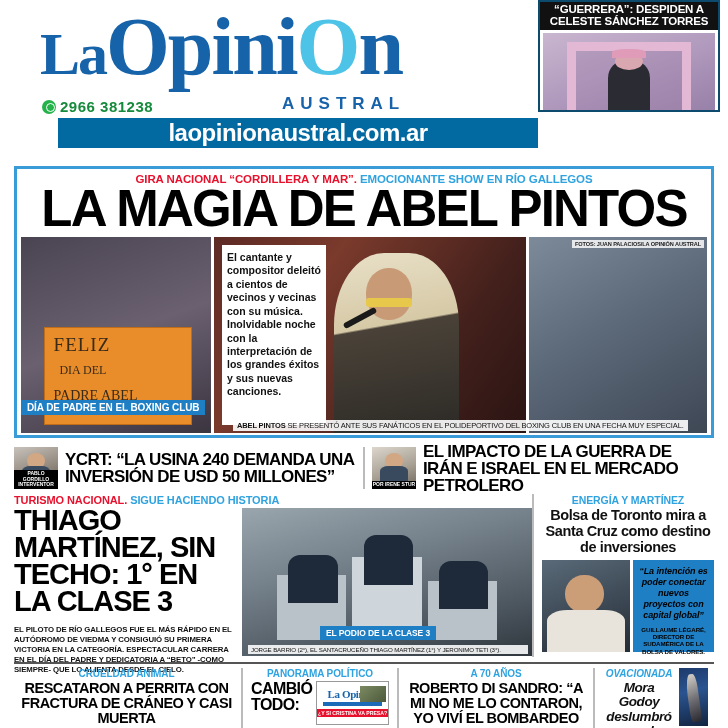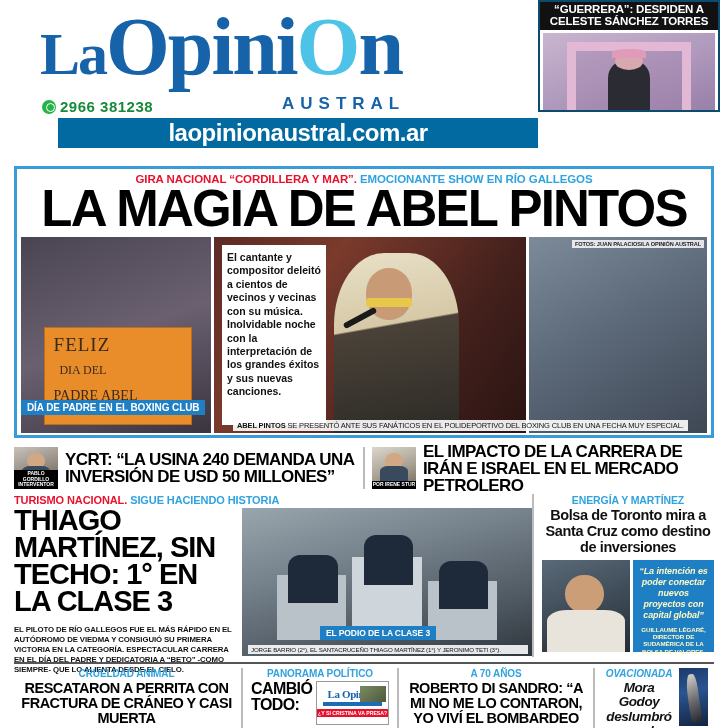--- a/index.html
+++ b/index.html
@@ -277,21 +277,21 @@
   }
   .en-media { display: flex; gap: 3px; height: 92px; }
   .en-photo {
     flex: 0 0 88px;
     background: linear-gradient(160deg,#5a6a78 0%,#3c4854 55%,#242c34 100%);
     position: relative; overflow: hidden;
   }
   .en-face { position: absolute; left: 26%; top: 16%; width: 44%; height: 42%; background: #cb9e78; border-radius: 48%; }
   .en-body { position: absolute; left: 6%; bottom: 0; width: 88%; height: 46%; background: #e8e4dc; border-radius: 26% 26% 0 0; }
   .en-quote {
-    flex: 1 1 auto; background: #1f7fc4; color: #fef9c3;
+    flex: 1 1 auto; background: #1f7fc4; color: #000000;
     padding: 6px 5px 15px; text-align: center;
   }
   .en-q-txt {
     font-size: 9px; font-weight: bold; font-style: italic;
     line-height: 1.22; letter-spacing: -0.1px;
   }
   .en-q-name {
     font-size: 6.2px; font-weight: bold; margin-top: 5px;
     line-height: 1.18; letter-spacing: -0.1px;
   }
@@ -434,21 +434,21 @@
   </div>
   <div class="op-sep"></div>
   <div class="op-item">
     <div class="op-thumb t2">
       <div class="op-thumb-face"></div>
       <div class="op-thumb-body"></div>
       <div class="op-name">
         <div>POR IRENE STUR</div>
       </div>
     </div>
-    <div class="op-head">EL IMPACTO DE LA CARRERA DE IRÁN E ISRAEL EN EL MERCADO PETROLERO</div>
+    <div class="op-head">EL IMPACTO DE LA GUERRA DE IRÁN E ISRAEL EN EL MERCADO PETROLERO</div>
   </div>
 </div>
 
 <div class="mid">
   <div class="mid-left">
     <div class="mid-kicker">
       <span class="k-red">TURISMO NACIONAL.</span>
       <span class="k-blue">SIGUE HACIENDO HISTORIA</span>
     </div>
     <div class="mid-head">THIAGO MARTÍNEZ, SIN TECHO: 1° EN LA CLASE 3</div>

